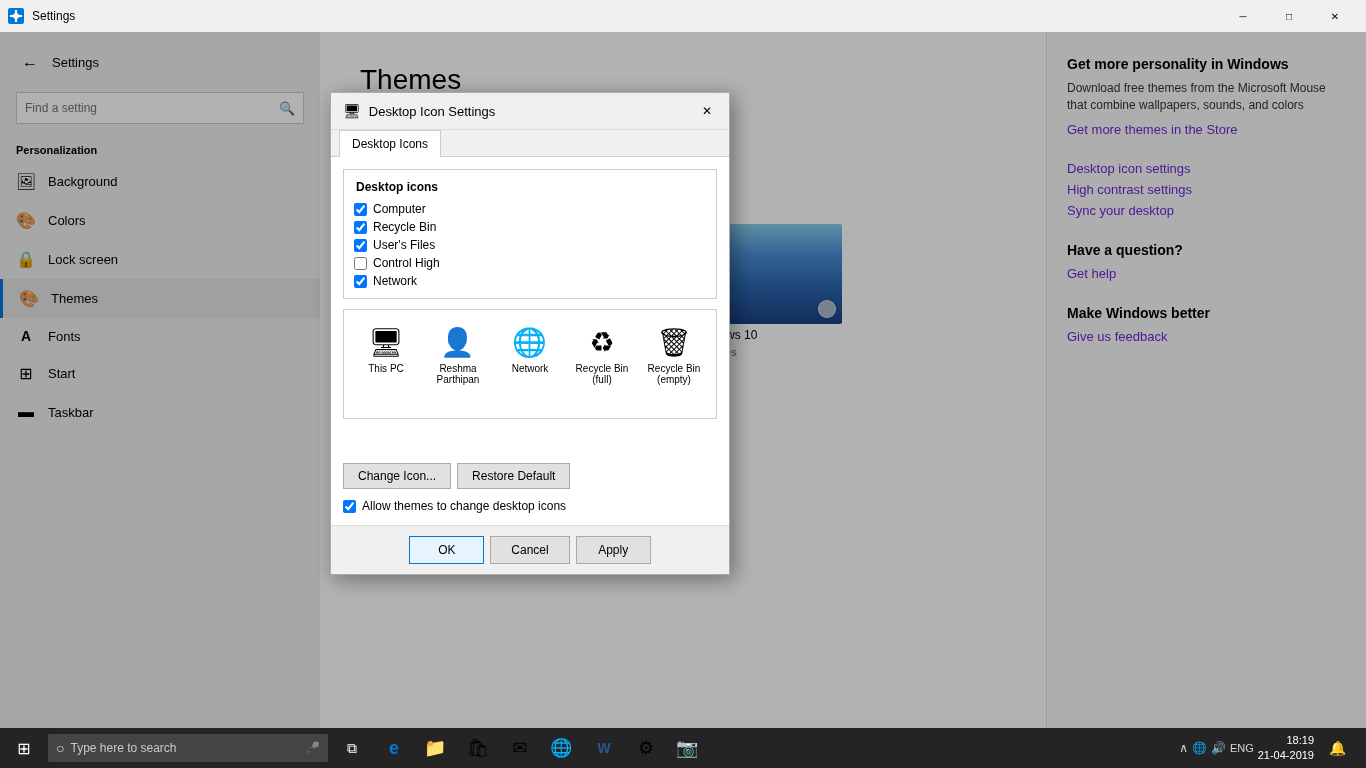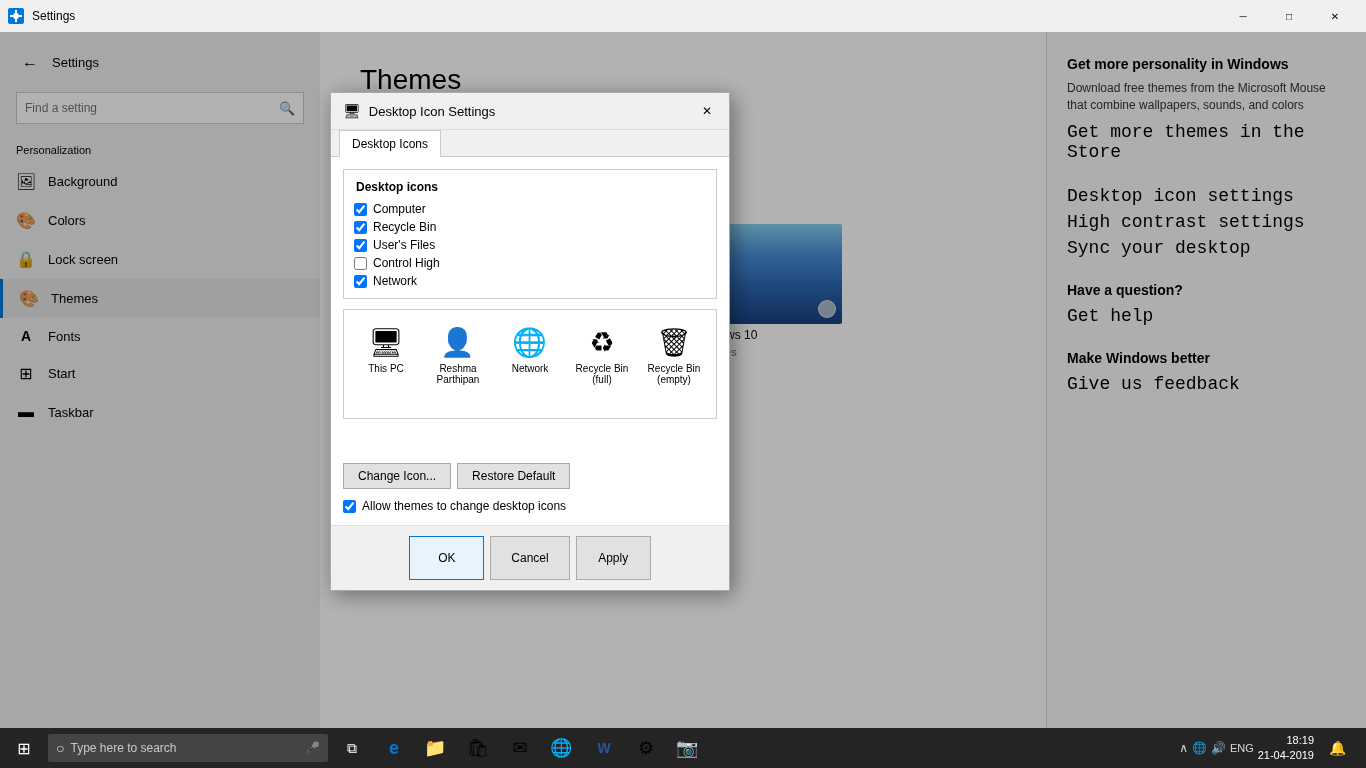--- a/index.html
+++ b/index.html
@@ -72,21 +72,21 @@
     .search-icon {
       position: absolute;
       right: 8px; top: 50%;
       transform: translateY(-50%);
       font-size: 13px; color: #666;
     }
 
     .sidebar-section-title {
       padding: 12px 16px 6px 16px;
       font-size: 11px;
-      font-weight: 400;
+      font-weight: 700;
       color: #000;
     }
 
     .sidebar-item {
       display: flex;
       align-items: center;
       gap: 12px;
       padding: 10px 16px;
       cursor: pointer;
       font-size: 13px;
@@ -190,27 +190,26 @@
       font-weight: 600;
       margin-bottom: 8px;
     }
     .right-panel p {
       font-size: 12px;
       color: #333;
       margin-bottom: 8px;
       line-height: 1.4;
     }
     .right-panel a {
-      color: #000000;
-      font-size: 18px;
+      color: #6d28d9;
+      font-size: 13px;
       text-decoration: none;
       display: block;
       margin-bottom: 6px;
       cursor: pointer;
-      font-family: Liberation Mono, monospace;
     }
     .right-section { margin-bottom: 24px; }
 
     
     .taskbar {
       height: 40px;
       background: rgba(0,0,0,0.85);
       display: flex;
       align-items: center;
       flex-shrink: 0;
@@ -412,21 +411,21 @@
       background: #f0f0f0;
       justify-content: center;
       border-top: 1px solid #ddd;
     }
     .footer-btn {
       padding: 4px 20px;
       font-size: 12px;
       border: 1px solid #aaa;
       background: #e1e1e1;
       cursor: pointer;
-      height: 44px;
+      height: 28px;
       min-width: 75px;
     }
     .footer-btn.primary {
       border-color: #0078d7;
       background: #e8f4fd;
     }
 
   </style>
 </head>
 <body>

